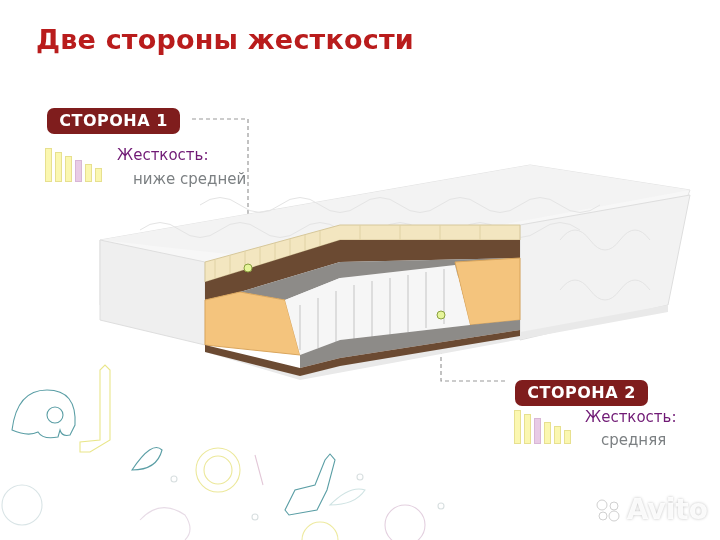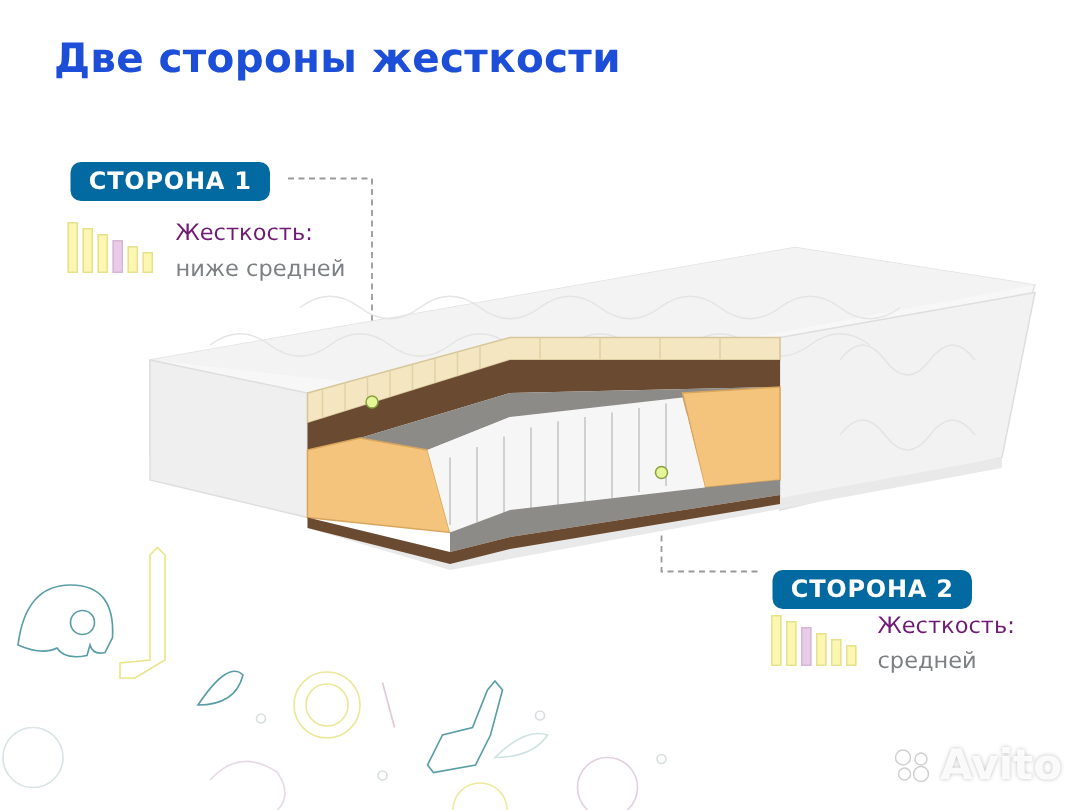--- a/index.html
+++ b/index.html
@@ -1,23 +1,23 @@
 <!DOCTYPE html>
 <html><head>
 <meta charset="utf-8">
 <style>
   html, body { margin:0; padding:0; }
   body { width:720px; height:540px; background:#ffffff; position:relative; overflow:hidden; font-family:"DejaVu Sans", sans-serif; }
-  .title { position:absolute; left:36px; top:24px; font-size:27px; font-weight:bold; color:#1d4ed8; letter-spacing:0.2px; }
-  .badge { position:absolute; height:26px; border-radius:7px; background:#0369a1; color:#fff; font-weight:bold; font-size:16px; line-height:26px; text-align:center; letter-spacing:0.5px; }
+  .title { position:absolute; left:36px; top:24px; font-size:27px; font-weight:bold; color:#b91c1c; letter-spacing:0.2px; }
+  .badge { position:absolute; height:26px; border-radius:7px; background:#7f1d1d; color:#fff; font-weight:bold; font-size:16px; line-height:26px; text-align:center; letter-spacing:0.5px; }
   .bars { position:absolute; display:flex; align-items:flex-end; gap:3px; }
   .bar { width:7px; border:1px solid #e7e08f; background:#fbf7b0; box-sizing:border-box; }
   .bar.hi { background:#e8cbe6; border-color:#d8b6d6; }
   .label1 { position:absolute; font-size:15px; color:#701a75; }
-  .label2 { position:absolute; font-size:15px; color:#7c8083; }
+  .label2 { position:absolute; font-size:15px; color:#7c8083;margin-left:16px; }
   .avito { position:absolute; right:12px; bottom:14px; display:flex; align-items:center; gap:4px; color:rgba(255,255,255,0.9); font-size:28px; font-weight:bold; text-shadow:0 0 3px rgba(0,0,0,0.25); }
 </style>
 </head>
 <body>
 
 <div class="title">Две стороны жесткости</div>
 
 <div class="badge" style="left:47px;top:108px;width:133px;">СТОРОНА 1</div>
 <div class="bars" style="left:45px;top:148px;height:34px;">
   <div class="bar" style="height:34px"></div>
@@ -33,21 +33,21 @@
 <div class="badge" style="left:515px;top:380px;width:133px;">СТОРОНА 2</div>
 <div class="bars" style="left:514px;top:410px;height:34px;">
   <div class="bar" style="height:34px"></div>
   <div class="bar" style="height:30px"></div>
   <div class="bar hi" style="height:26px"></div>
   <div class="bar" style="height:22px"></div>
   <div class="bar" style="height:18px"></div>
   <div class="bar" style="height:14px"></div>
 </div>
 <div class="label1" style="left:585px;top:408px;">Жесткость:</div>
-<div class="label2" style="left:585px;top:431px;">средней</div>
+<div class="label2" style="left:585px;top:431px;">средняя</div>
 
 <svg style="position:absolute;left:0;top:0" width="720" height="540">
 
   <path d="M192 119 H248 V268" stroke="#9a9a9a" stroke-width="1.2" stroke-dasharray="4 3" fill="none"></path>
   <path d="M441 315 V381 H506" stroke="#9a9a9a" stroke-width="1.2" stroke-dasharray="4 3" fill="none"></path>
 
   <polygon points="100,240 530,165 690,190 665,258 235,335 100,305" fill="#f7f7f7" stroke="#e2e2e2"></polygon>
   <polygon points="100,240 530,165 690,190 300,262" fill="#f3f3f3"></polygon>
 
   <polygon points="520,225 690,195 668,305 520,340" fill="#f2f2f2" stroke="#dedede"></polygon>

